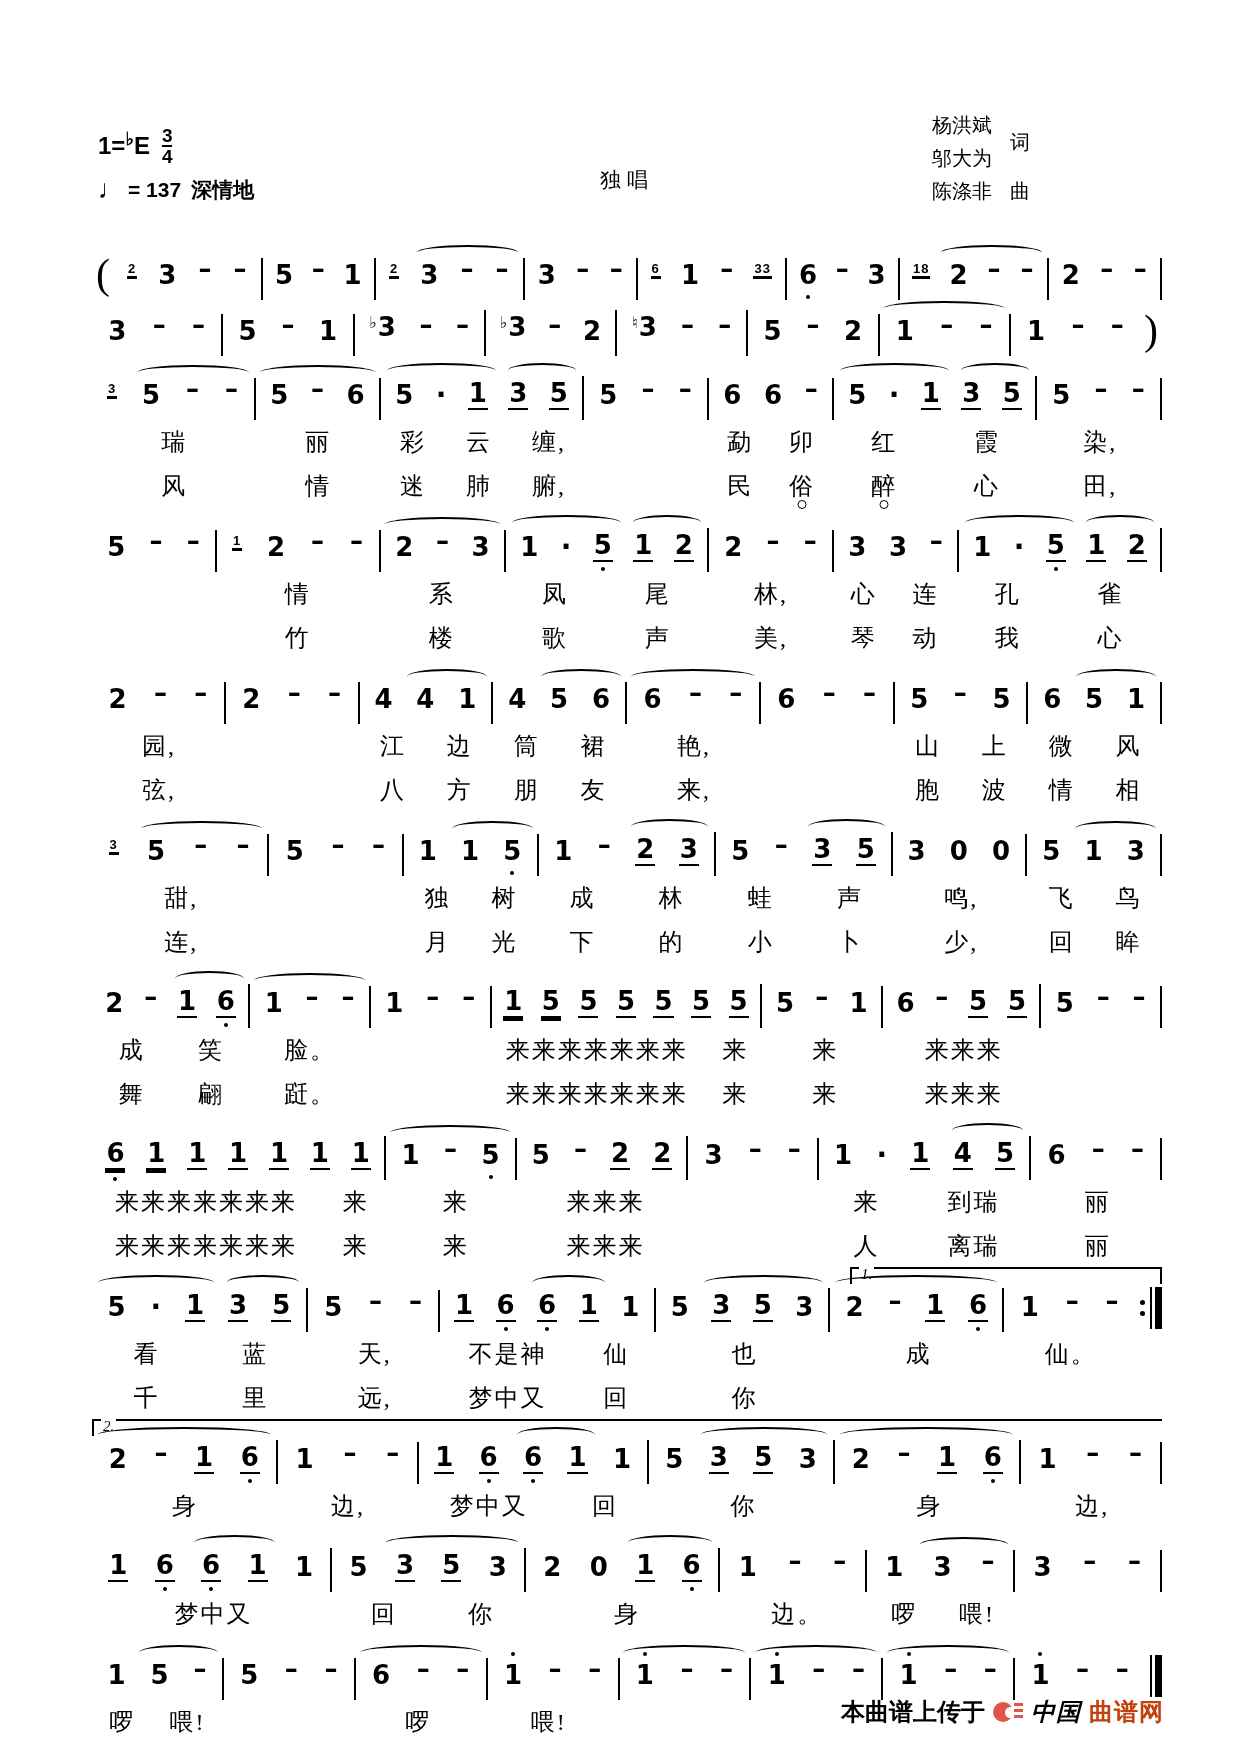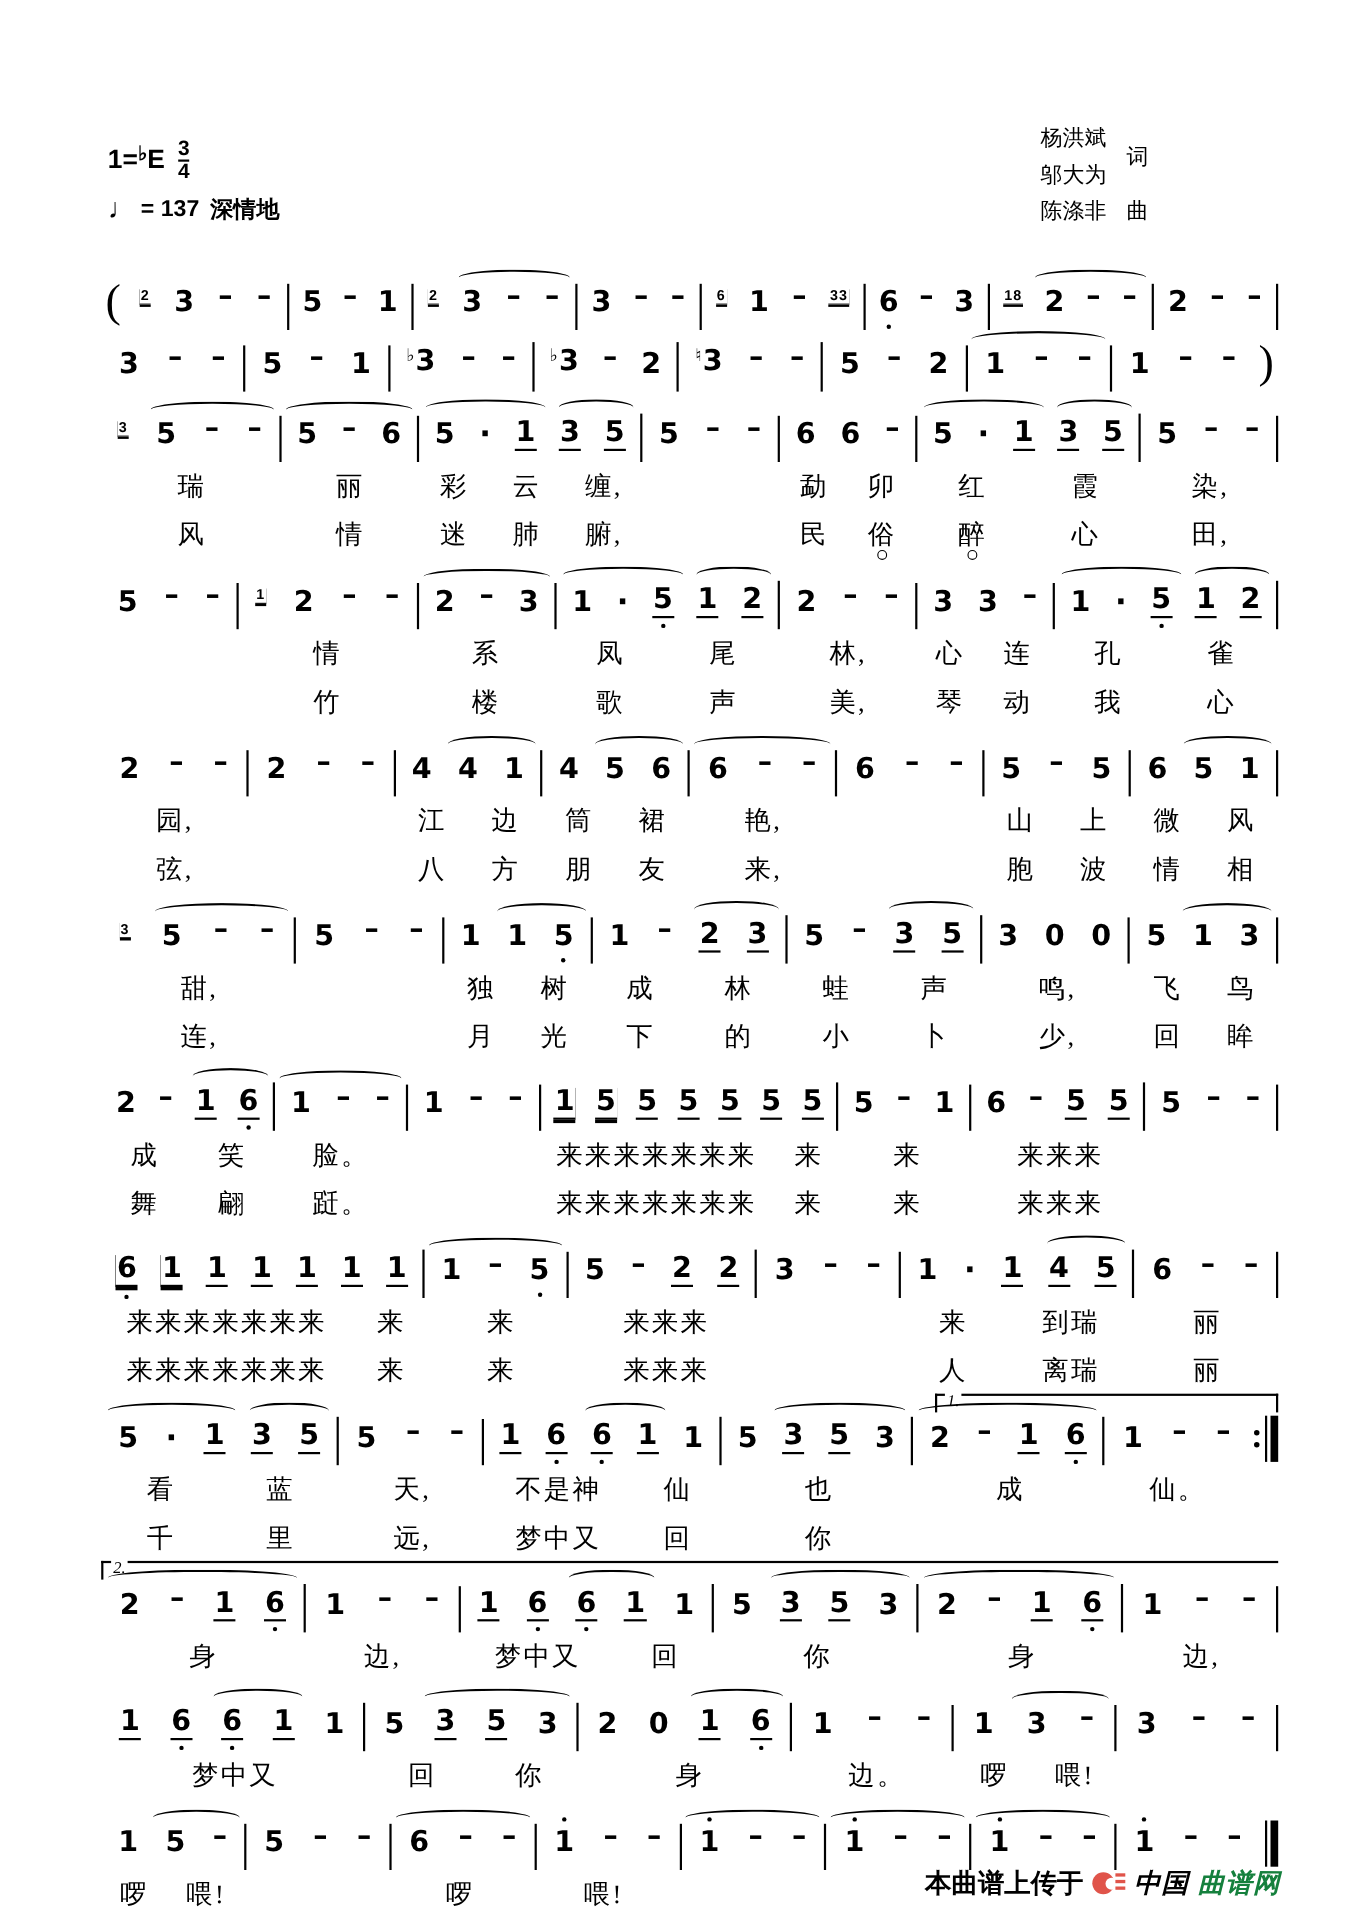--- a/index.html
+++ b/index.html
@@ -13,21 +13,21 @@
   .subtitle{position:absolute;top:74px;left:0;right:0;text-align:center;
          font-size:21px;letter-spacing:6px;font-family:"Liberation Serif",serif;}
   .keysig{position:absolute;top:34px;left:6px;font-size:24px;font-weight:700;display:flex;align-items:center;}
   .keysig .flat{font-size:18px;vertical-align:8px;position:relative;top:-7px;}
   .timesig{display:inline-flex;flex-direction:column;line-height:1.02;font-size:19px;
            margin-left:12px;text-align:center;}
   .timesig .bot{border-top:2px solid #000;}
   .tempo{position:absolute;top:82px;left:6px;font-size:21px;font-weight:700;display:flex;align-items:center;gap:4px;}
   .tempo .qnote{font-size:26px;font-weight:400;}
   .tempo .feel{margin-left:6px;font-weight:700;}
-  .credits{position:absolute;right:118px;top:20px;display:grid;
+  .credits{position:absolute;right:132px;top:20px;display:grid;
            grid-template-columns:auto auto;column-gap:18px;row-gap:6px;
            font-size:20px;font-family:"Liberation Serif",serif;margin-left:24px;}
   .credits .ci{grid-column:2;grid-row:1/3;align-self:center;}
   .credits .qu{grid-column:2;grid-row:3;}
   
   .sys{position:relative;margin-top:16px;}
   .sys.nolyr{margin-top:8px;}
   .noterow{display:flex;align-items:flex-end;min-height:48px;position:relative;}
   .m{display:flex;justify-content:space-around;align-items:flex-end;
      position:relative;padding:2px 3px 10px 3px;min-width:0;}
@@ -64,34 +64,35 @@
           font-family:"Liberation Serif",serif;}
   .lc{display:flex;justify-content:space-around;align-items:flex-start;min-width:0;}
   .lw{white-space:nowrap;letter-spacing:2px;}
   .lchar{position:relative;display:inline-block;}
   .circ{position:absolute;left:50%;transform:translateX(-50%);bottom:-7px;
         width:7px;height:7px;border:1px solid #000;border-radius:50%;}
   .endpad{width:26px;flex:none;}
   .upload{position:absolute;right:76px;bottom:26px;display:flex;align-items:center;
           gap:8px;font-size:24px;font-weight:700;}
   .brand-black{font-style:italic;letter-spacing:1px;}
-  .brand-tan{color:#15803d;font-style:italic;letter-spacing:1px;}
+  .brand-tan{color:#c2410c;letter-spacing:1px;}
   .logo{position:relative;width:30px;height:26px;display:inline-block;}
   .logo .disc{position:absolute;left:0;top:3px;width:20px;height:20px;border-radius:50%;background:#e0544a;}
   .logo .disc::after{content:"";position:absolute;right:-3px;top:5px;width:11px;height:11px;
                      border-radius:50%;background:#fff;}
   .logo .bars{position:absolute;right:0;top:4px;display:flex;flex-direction:column;gap:3px;}
   .logo .bars i{width:9px;height:3px;background:#e0544a;display:block;}
 </style>
 </head>
 <body>
 
 <div class="page">
 
   <div class="header">
+    <div class="subtitle">独唱</div>
 
     <div class="keysig">
       <span>1=</span>
         <span class="flat">♭</span>
         <span>E</span>
       <span class="timesig">
         <span>3</span>
         <span class="bot">4</span>
       </span>
     </div>

